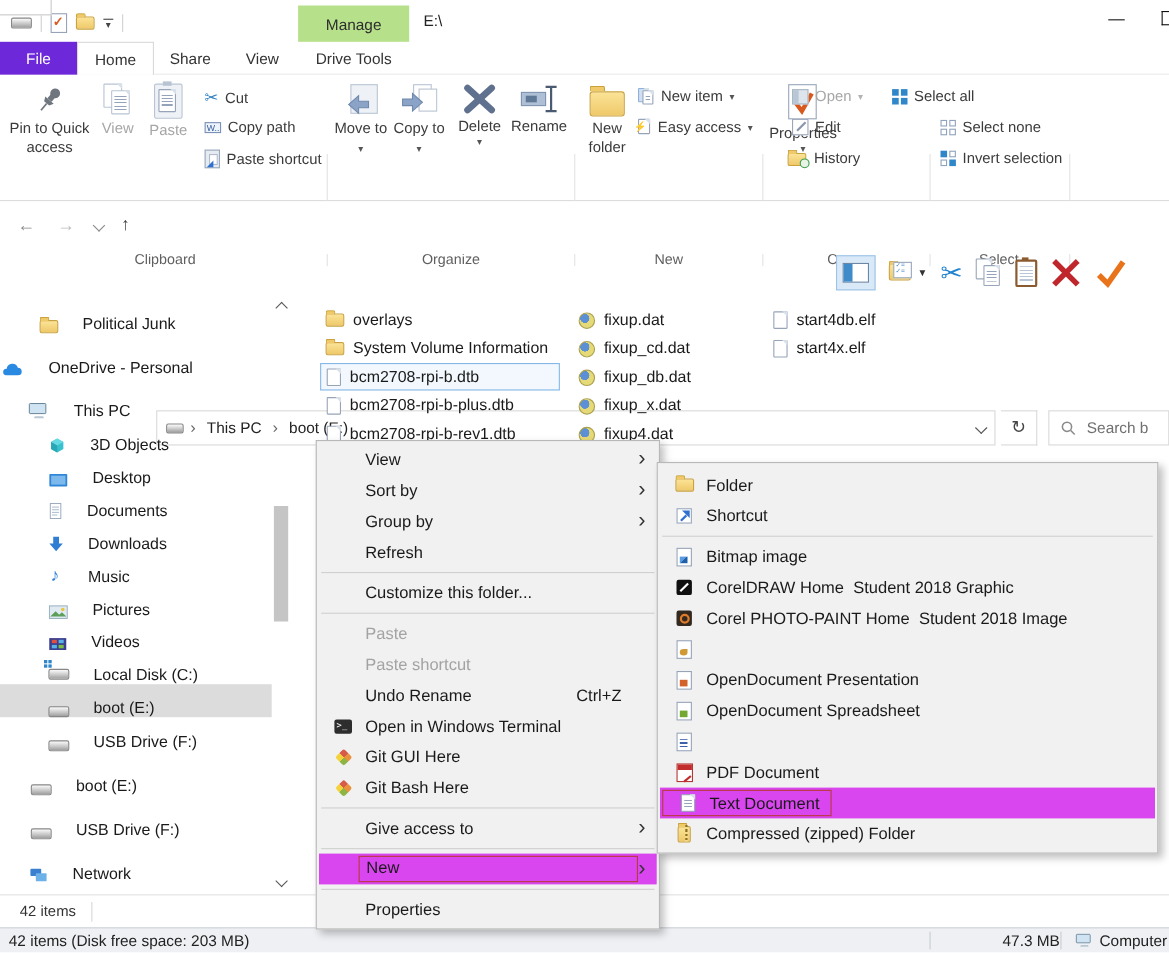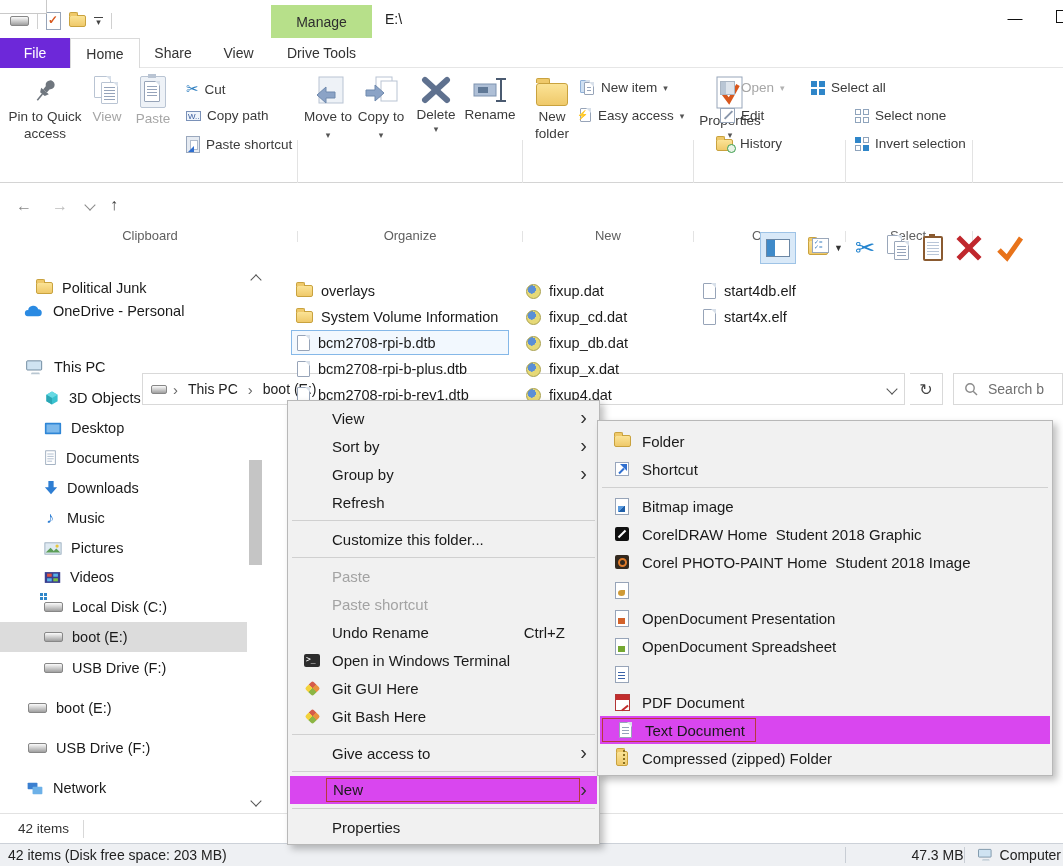--- a/index.html
+++ b/index.html
@@ -68,21 +68,21 @@
 
   
   .tb-nav{width:36px;height:32px;background:#d9e9f8;border:1px solid #9ec3e6;display:flex;align-items:center;justify-content:center;box-sizing:border-box}
   .tb-navinner{width:22px;height:16px;background:#fff;border:1px solid #6b87a5;position:relative}
   .tb-navinner:before{content:"";position:absolute;left:0;top:0;bottom:0;width:8px;background:#3f8ac9}
   .tb-clip{width:16px;height:21px;background:#fff;border:2px solid #8a5a30;border-radius:2px;position:relative}
   .tb-clip:before{content:"";position:absolute;left:4px;top:-4px;width:6px;height:3px;background:#8a5a30}
   .tb-clip:after{content:"";position:absolute;left:2px;right:2px;top:4px;bottom:3px;background:repeating-linear-gradient(to bottom,#b9c6d8 0 1px,transparent 1px 3px)}
 
   
-  .srow{height:30px;display:flex;align-items:center;gap:9px;width:247px;box-sizing:border-box;font-size:14.5px}
+  .srow{height:30px;display:flex;align-items:flex-end;gap:22px;width:247px;box-sizing:border-box;font-size:14.5px}
   .srow.sel{background:#dcdcdc}
   .slbl{white-space:nowrap}
   .vscroll{left:247px;top:270px;width:17px;height:540px}
   .vthumb{left:2px;top:190px;width:13px;height:105px;background:#c5c5c5;position:absolute}
   .chev{width:7px;height:7px;border-left:1.5px solid #555;border-top:1.5px solid #555;display:inline-block}
   .chev.up{transform:rotate(45deg)}
   .chev.down{transform:rotate(225deg)}
 
   .frow{height:26px;display:flex;align-items:center;gap:8px;font-size:14.5px;white-space:nowrap}
   .fselbox{left:291px;top:330px;width:218px;height:25px;border:1px solid #85b8e8;background:#f2f8fe;box-sizing:border-box}
@@ -379,21 +379,21 @@
   <svg width="30" height="28">
       <path d="M4 16l8 8 14-20" stroke="#e8731a" stroke-width="5" fill="none"></path>
     </svg>
 </div>
 
 <div>
   <div class="abs srow" style="top:273px;padding-left:36px">
       <span class="i-folder"></span>
       <span class="slbl">Political Junk</span>
     </div>
-  <div class="abs srow" style="top:296px;padding-left:22px">
+  <div class="abs srow" style="top:313px;">
       <svg width="22" height="14" viewBox="0 0 24 16">
         <path d="M6 14h12a4 4 0 0 0 0-8 6 6 0 0 0-11.6 1A3.5 3.5 0 0 0 6 14z" fill="#2a8ae2"></path>
       </svg>
       <span class="slbl">OneDrive - Personal</span>
     </div>
   <div class="abs srow" style="top:352px;padding-left:25px">
       <svg width="20" height="17" viewBox="0 0 24 20">
         <rect x="2" y="2" width="18" height="11" rx="1" fill="#cfe3f2" stroke="#5c7a90"></rect>
         <path d="M8 16h9l1 2H7z" fill="#b9c7d2"></path>
       </svg>

